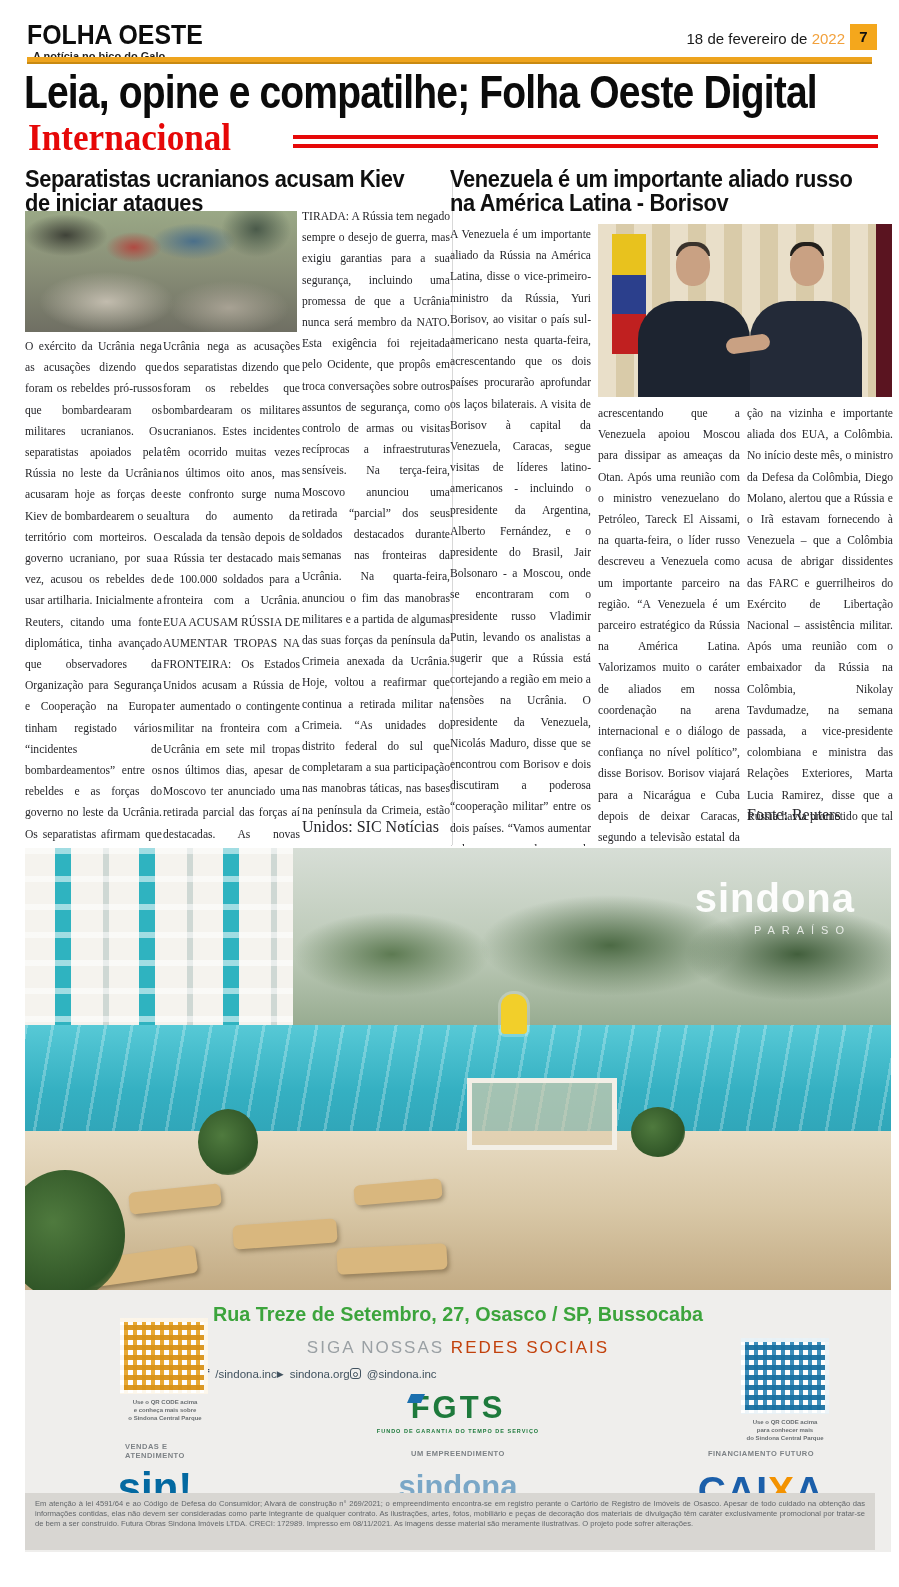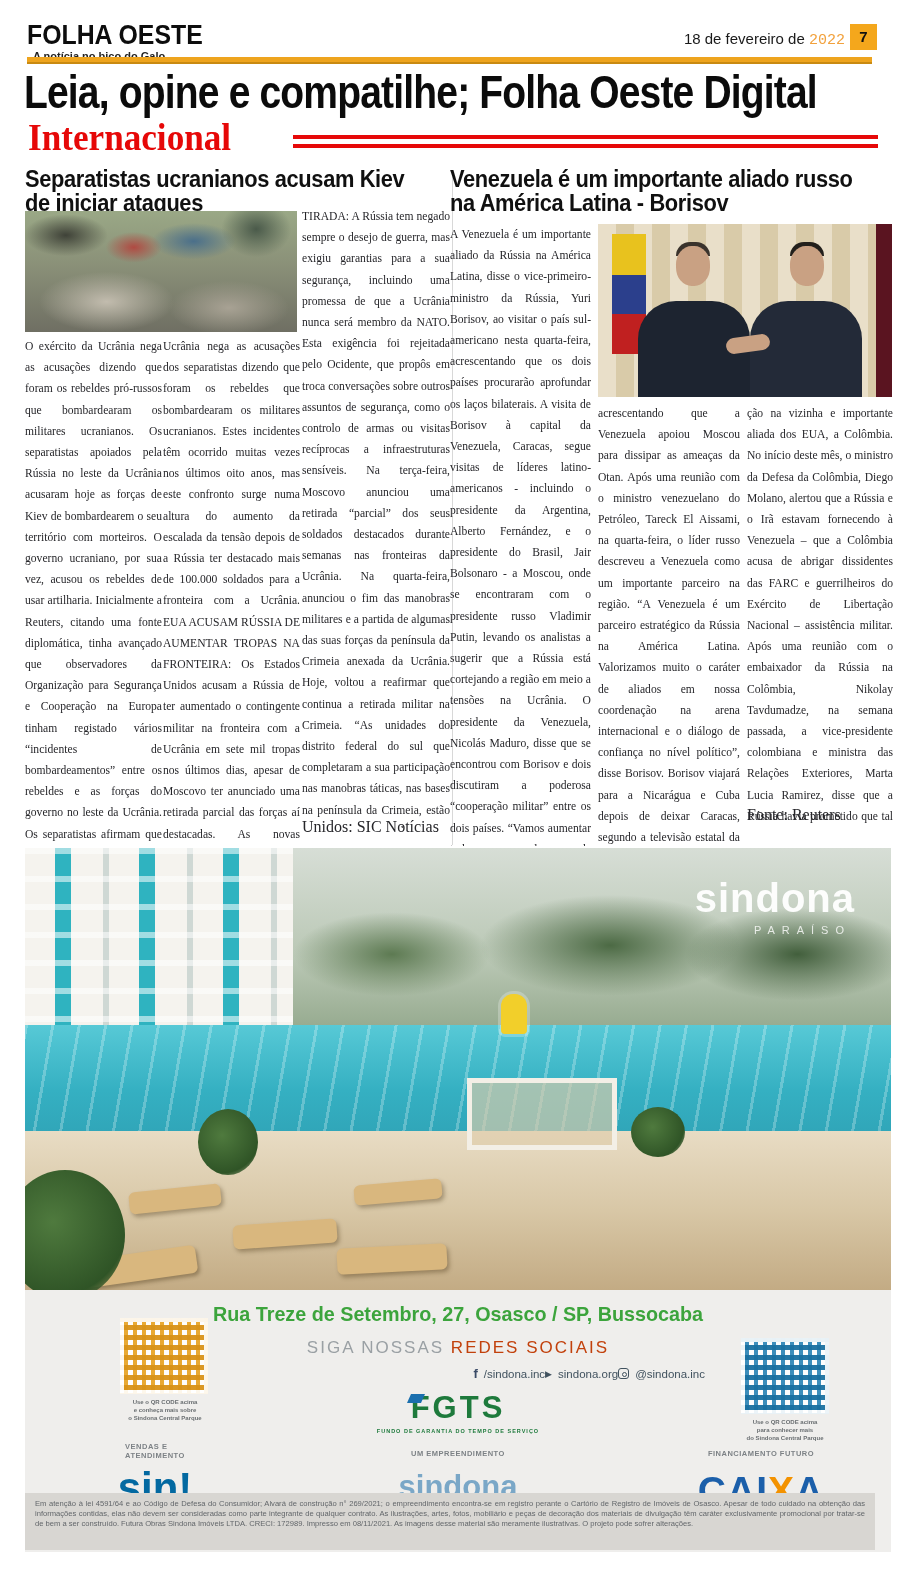--- a/index.html
+++ b/index.html
@@ -6,21 +6,21 @@
   html,body { width:899px; height:1587px; background:#ffffff; overflow:hidden;
     font-family:"Liberation Sans", sans-serif; }
   .abs { position:absolute; }
   .page { position:relative; width:899px; height:1587px; background:#fff; }
 
   
   .masthead { left:27px; top:20px; font-size:27px; font-weight:900; color:#0d0d0d;
     letter-spacing:0px; transform:scaleX(.92); transform-origin:left; white-space:nowrap; }
   .tagline { left:33px; top:50px; font-size:11px; font-weight:700; color:#222; }
   .date-line { right:54px; top:30px; font-size:15px; color:#1a1a1a; white-space:nowrap; }
-  .date-year { color:#f2a13c;font-family:Liberation Mono, monospace; }
+  .date-year { color:#f2a13c; }
   .page-num { right:22px; top:24px; width:27px; height:26px; background:#f4a71c;
     color:#111; font-size:15px; font-weight:800; text-align:center; line-height:26px; }
   .gold-bar { left:27px; top:57px; width:845px; height:7px; background:#eea41e;
     border-bottom:2px solid #c98a12; }
 
   
   .main-headline { left:24px; top:64px; font-size:47px; font-weight:900; color:#0b0b0b;
     letter-spacing:-1px; white-space:nowrap; transform:scaleX(.83); transform-origin:left; }
   .section-title { left:28px; top:116px; font-family:"Liberation Serif", serif;
     font-size:37px; font-weight:700; color:#e60808; white-space:nowrap;
@@ -117,21 +117,21 @@
 
   
   .ad-footer { left:25px; top:1290px; width:866px; height:262px; background:#efeeec; }
   .address { position:absolute; left:0; right:0; top:12px; text-align:center;
     font-size:21px; font-weight:800; color:#3ca43c; transform:scaleX(.94); }
   .social-heading { position:absolute; left:0; right:0; top:48px; text-align:center;
     font-size:17px; letter-spacing:2px; }
   .sh-gray { color:#9aa0a4; }
   .sh-blue { color:#c2410c; font-weight:400; }
   .social-row { position:absolute; left:180px; top:76px; width:500px; display:flex;
-    justify-content:flex-end; font-size:11.5px; color:#41525f; }
+    justify-content:flex-start; font-size:11.5px; color:#41525f; }
   .social-item { display:flex; align-items:center; gap:6px; }
   .fb-icon { font-weight:900; color:#3a4a66; font-size:13px; }
   .play-icon { color:#41525f; font-size:9px; }
   .ig-icon { width:11px; height:11px; border:1.6px solid #41525f; border-radius:3px;
     position:relative; display:inline-block; }
   .ig-icon::after { content:""; position:absolute; left:2.6px; top:2.6px; width:3px; height:3px;
     border:1px solid #41525f; border-radius:50%; }
   .qr { width:88px; height:76px; background-color:#fdfdfd;
     border:4px solid rgba(255,255,255,.9); }
   .qr-left { position:absolute; left:95px; top:28px;

